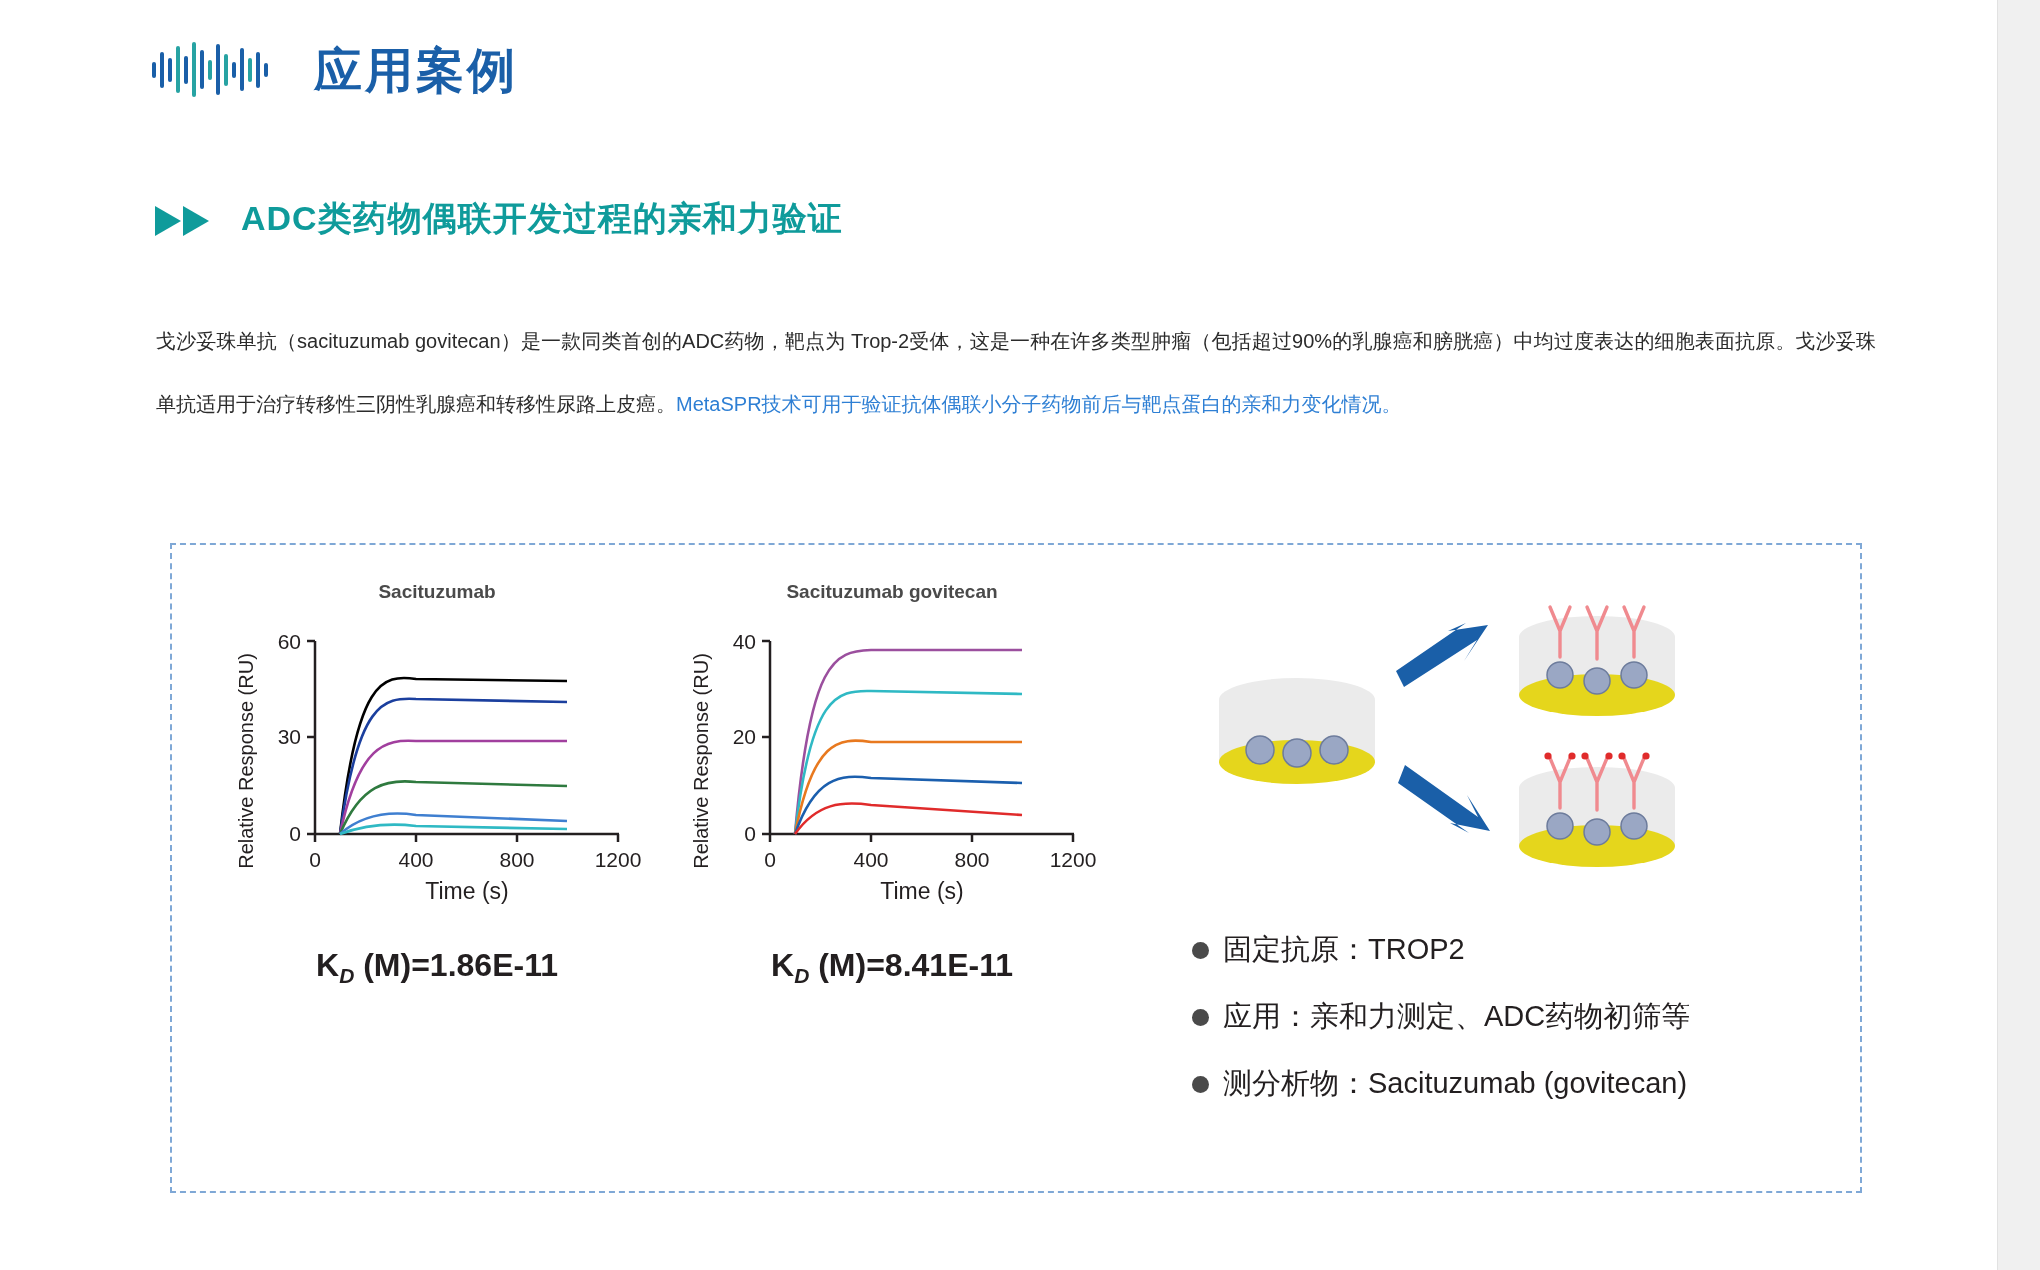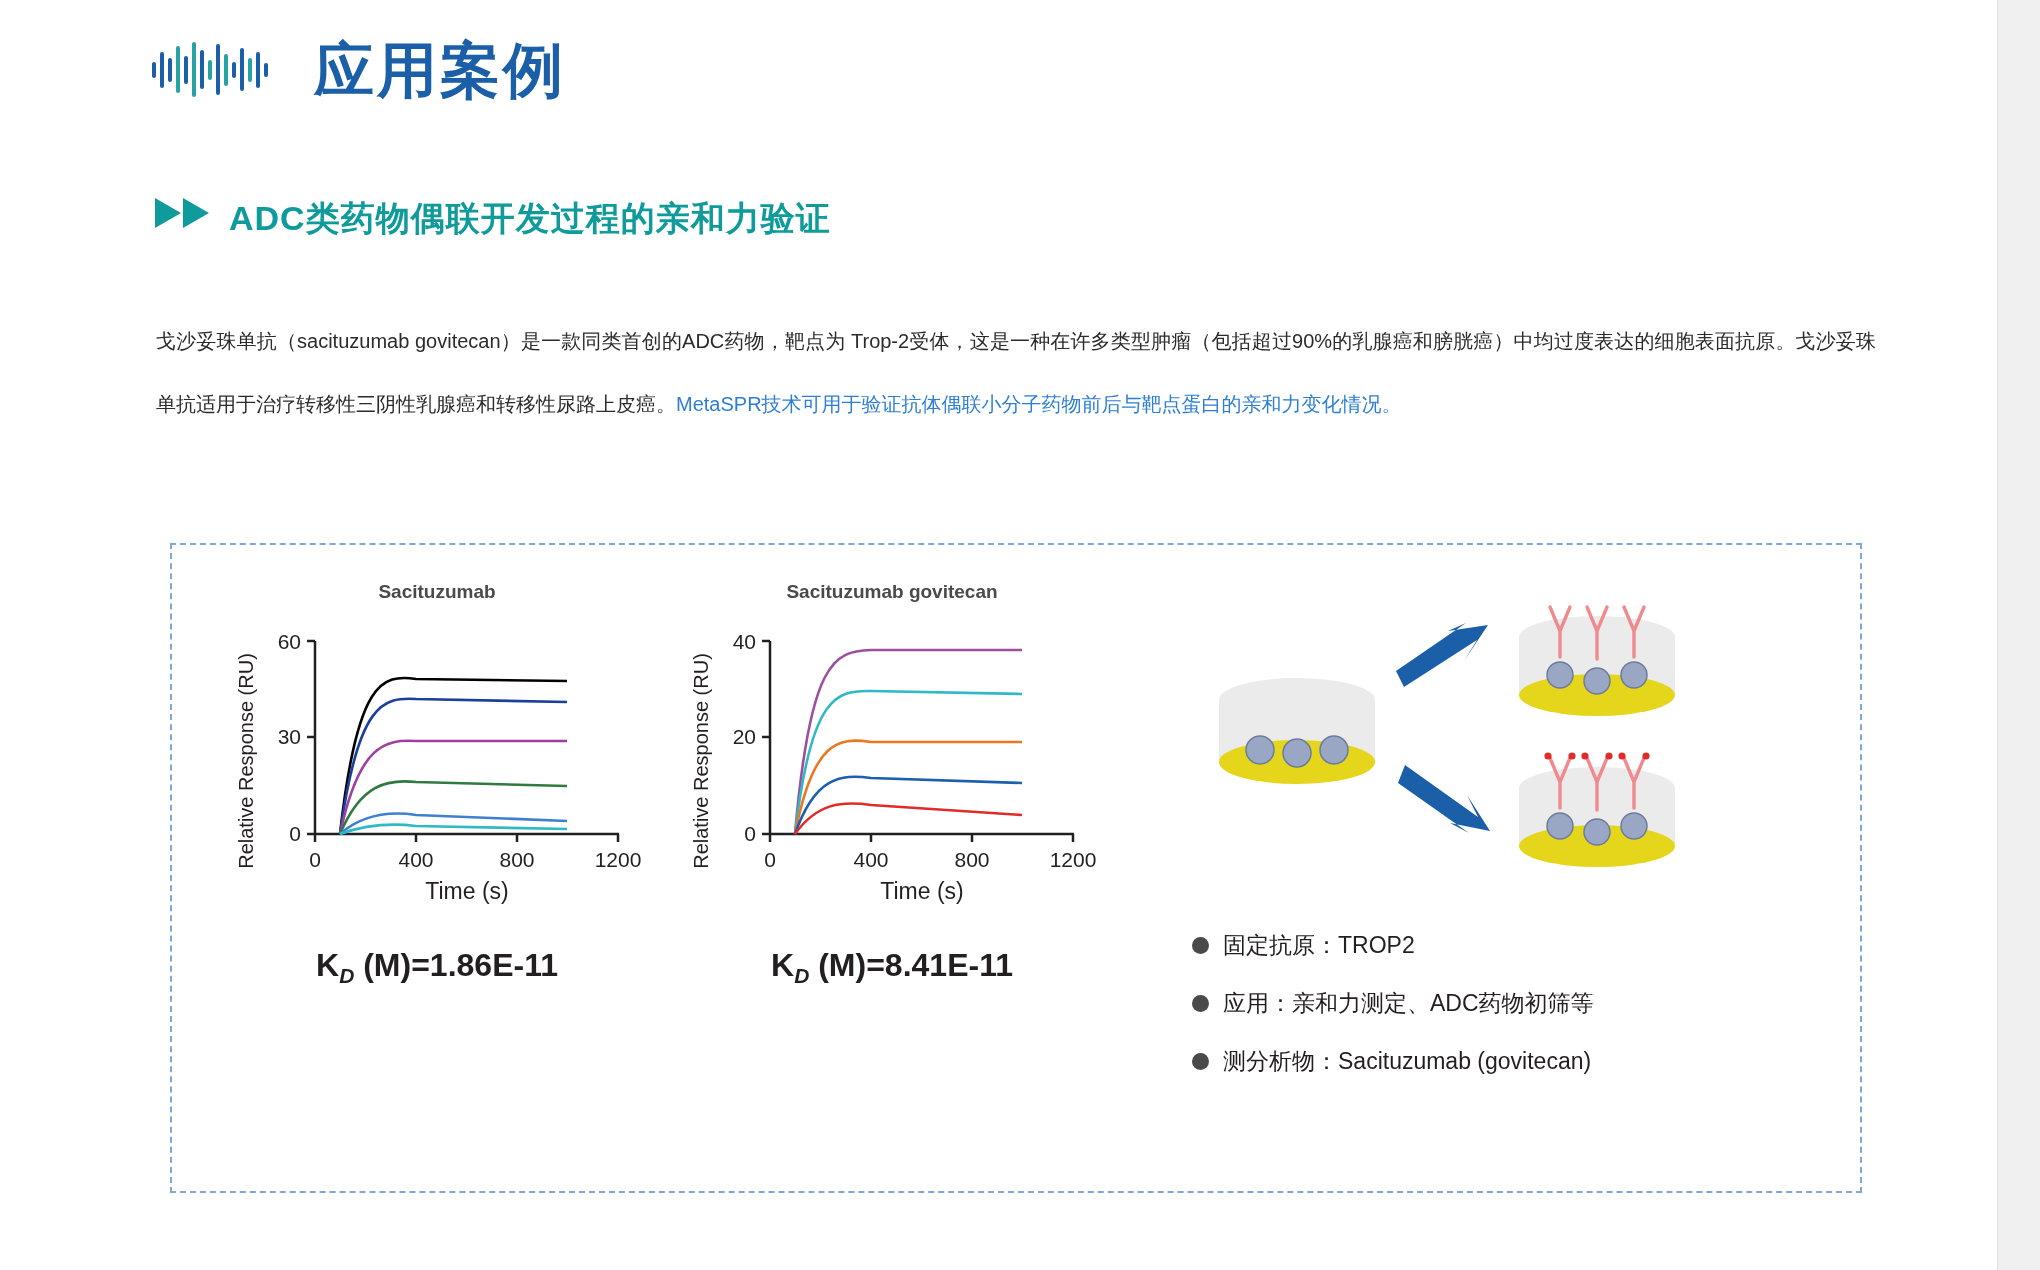--- a/index.html
+++ b/index.html
@@ -31,35 +31,35 @@
     left: 150px;
     top: 38px;
     display: flex;
     align-items: center;
     gap: 42px;
   }
   .wave-mark {
     display: block;
   }
   .page-title {
-    font-size: 60px;
+    font-size: 48px;
     font-weight: bold;
     color: #1a5fa8;
     letter-spacing: 3px;
     line-height: 1;
   }
 
   
   .section-heading {
     position: absolute;
     left: 155px;
     top: 196px;
     display: flex;
-    align-items: flex-start;
-    gap: 16px;
+    align-items: flex-end;
+    gap: 28px;
   }
   .dbl-arrow {
     display: block;
   }
   .section-title {
     font-size: 34px;
     font-weight: bold;
     color: #0f9b9b;
     letter-spacing: 1px;
   }
@@ -129,21 +129,21 @@
     position: absolute;
     left: 1020px;
     top: 385px;
     width: 620px;
   }
   .legend-row {
     display: flex;
     align-items: center;
     gap: 14px;
     margin-bottom: 27px;
-    font-size: 23px;
+    font-size: 29px;
     color: #231f20;
     white-space: nowrap;
   }
   .legend-dot {
     width: 17px;
     height: 17px;
     border-radius: 50%;
     background: #4a4a4a;
     flex: 0 0 auto;
   }

